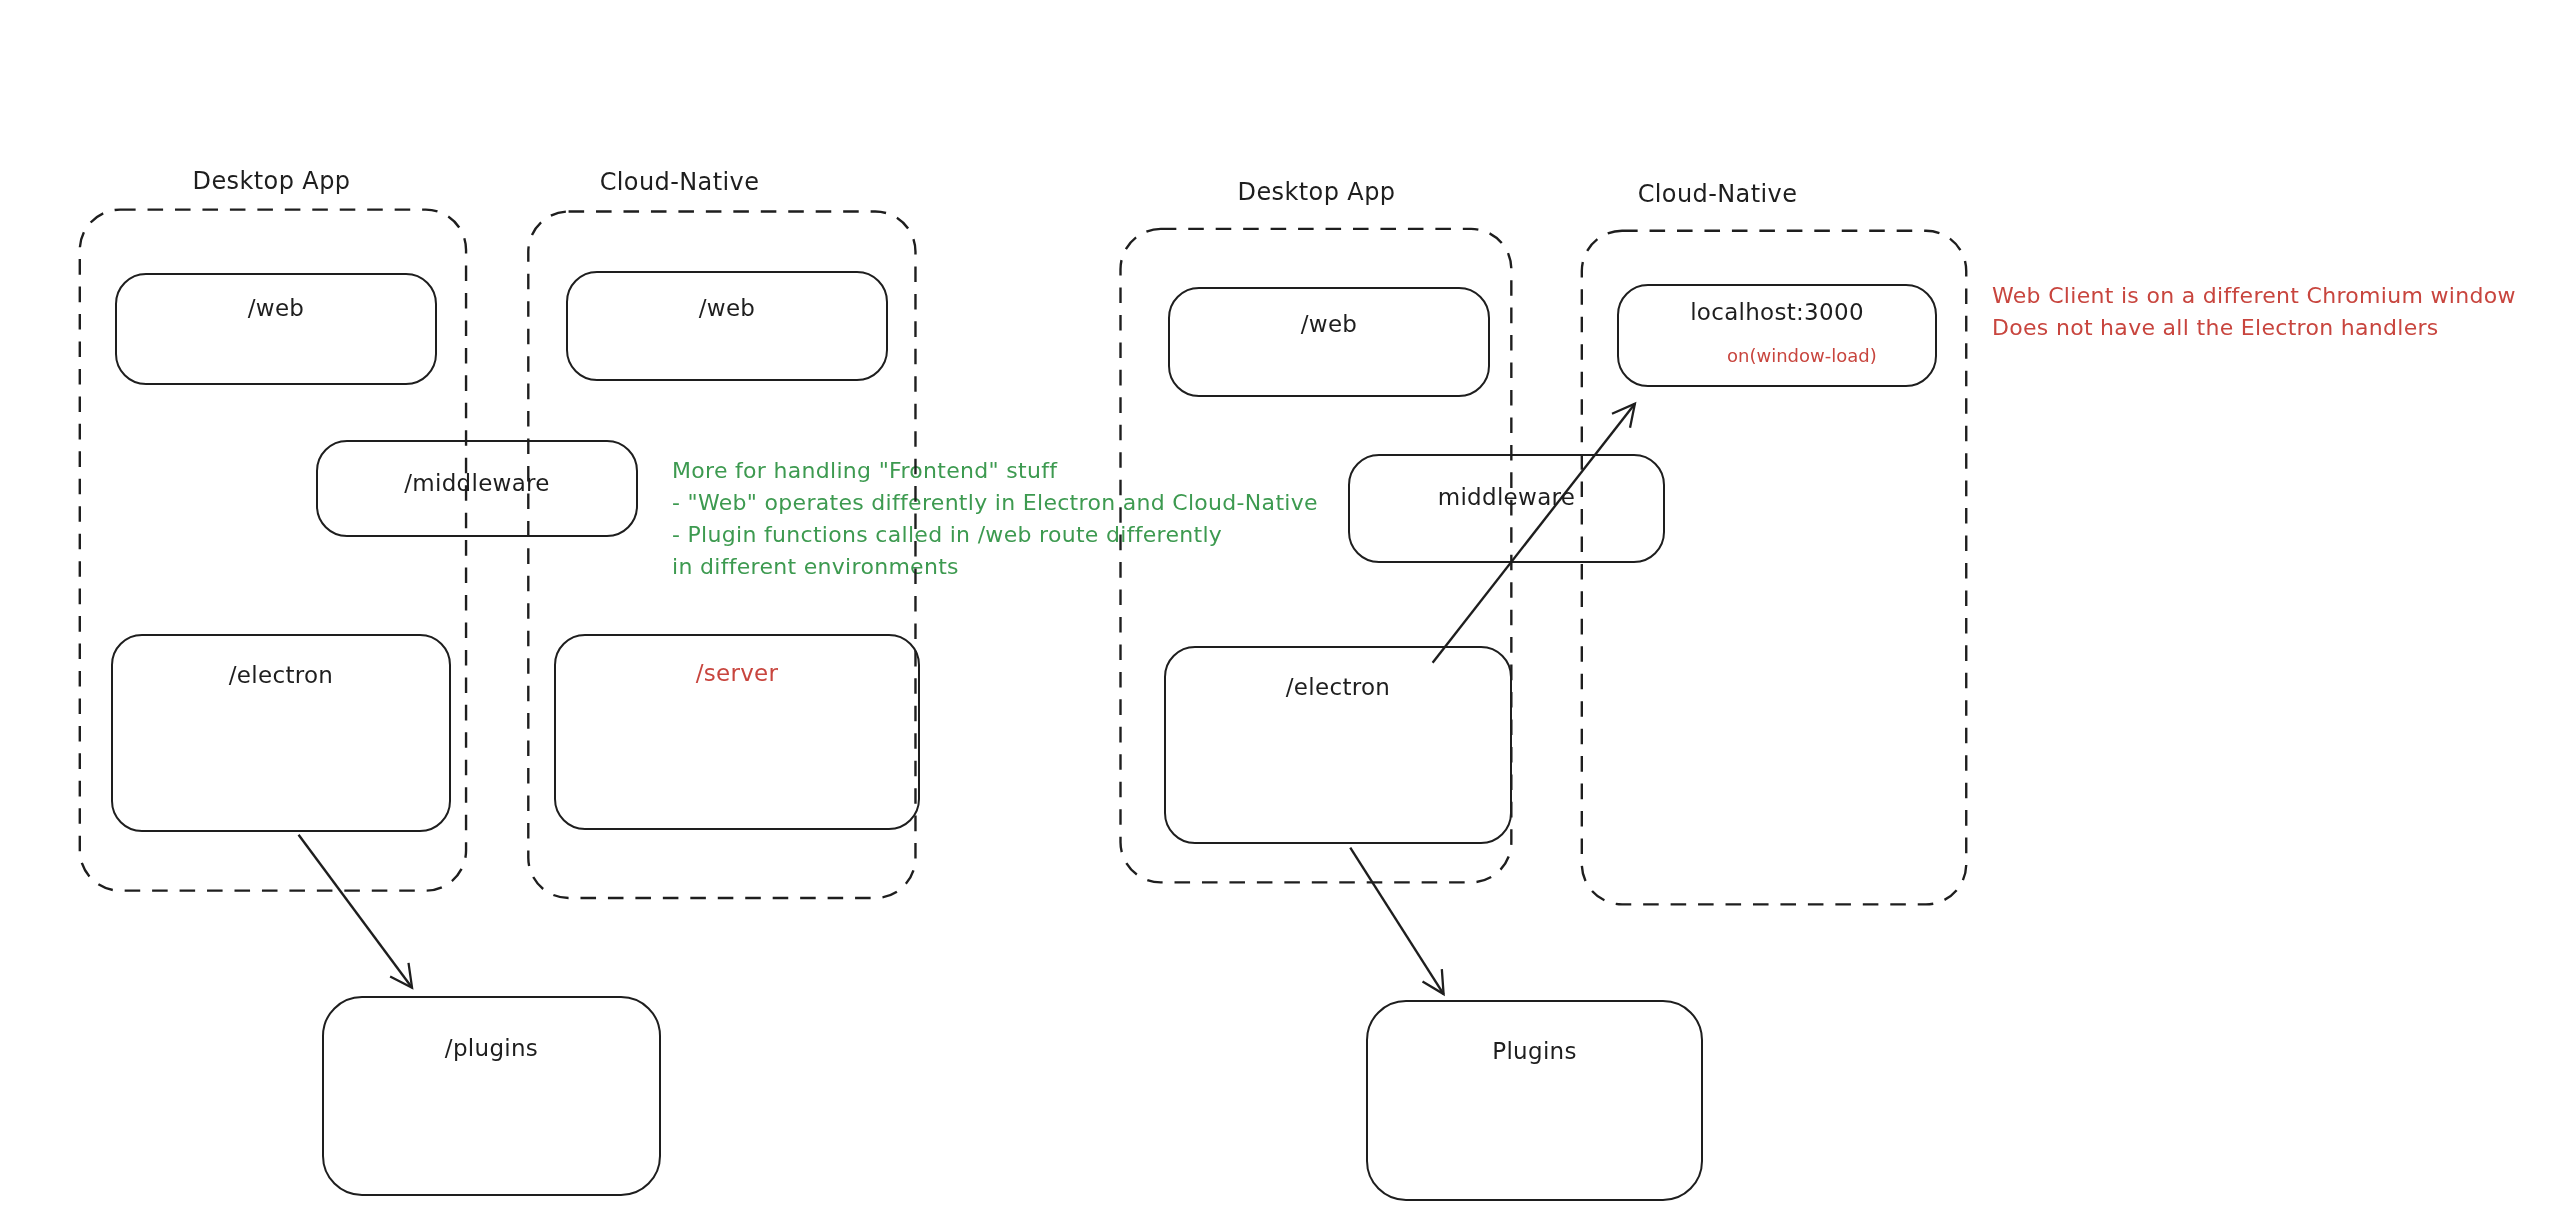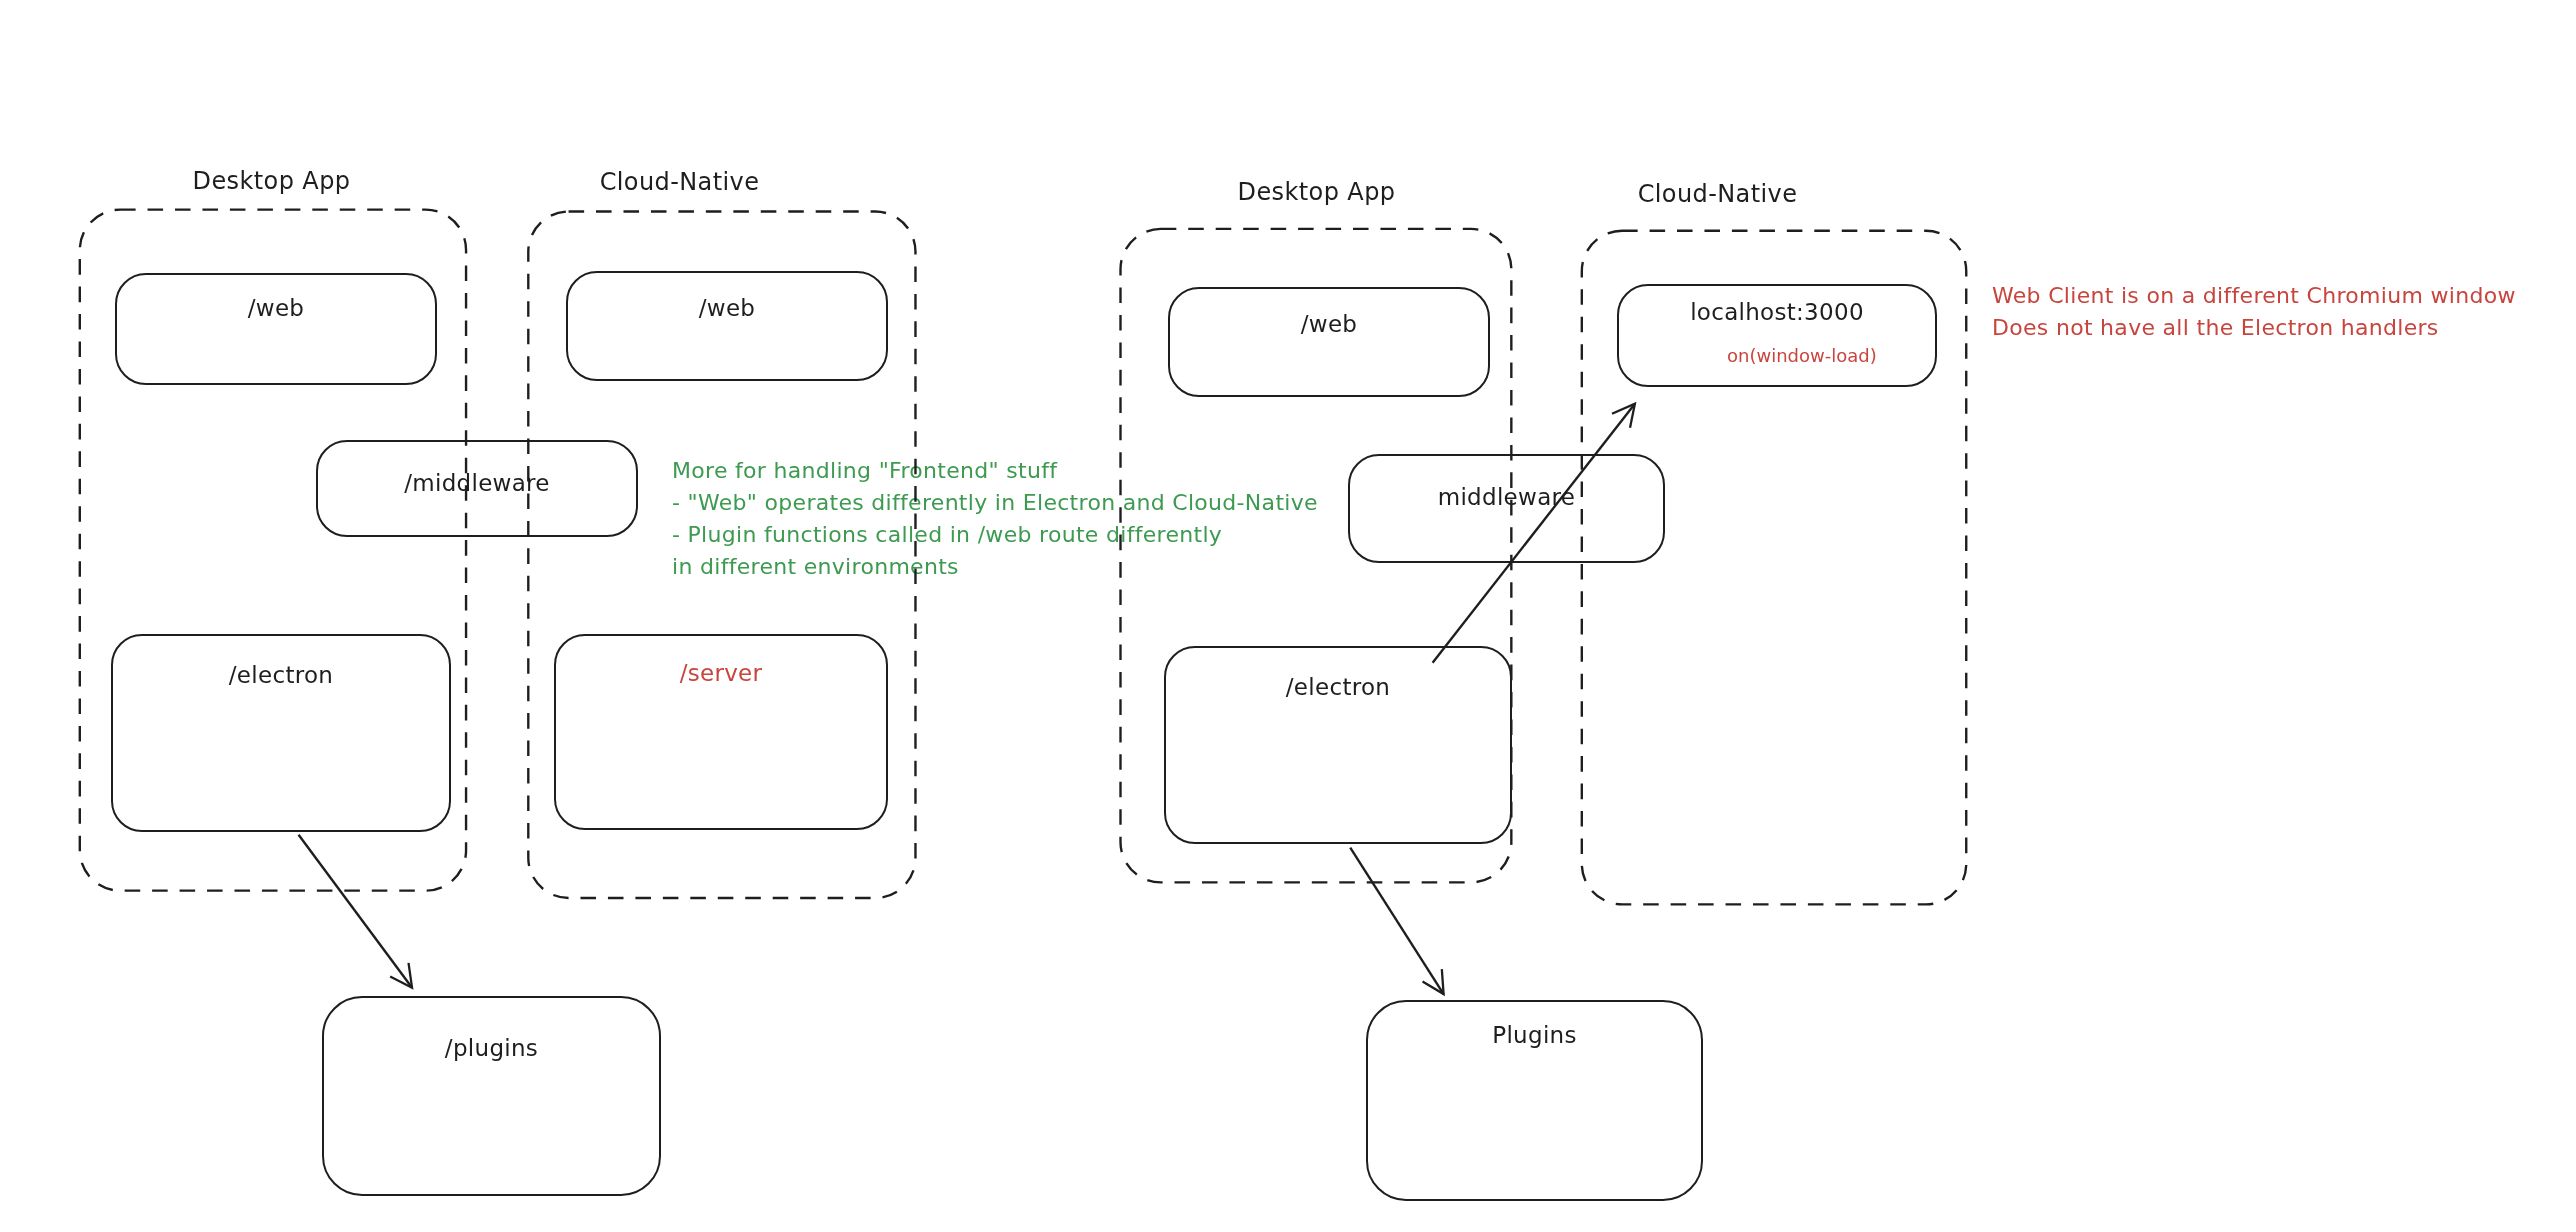--- a/index.html
+++ b/index.html
@@ -83,21 +83,21 @@
   </div>
 
   <div class="box" style="left:316px;top:396px;width:322px;height:97px">
     <span class="box-label" style="padding-top:27.5px">/middleware</span>
   </div>
 
   <div class="box" style="left:111px;top:590px;width:340px;height:198px">
     <span class="box-label" style="padding-top:26px">/electron</span>
   </div>
 
-  <div class="box" style="left:554px;top:590px;width:334px;height:196px">
+  <div class="box" style="left:554px;top:590px;width:366px;height:196px">
     <span class="box-label red-text" style="padding-top:24px">/server</span>
   </div>
 
   <div class="box" style="left:322px;top:952px;width:339px;height:200px;border-radius:40px">
     <span class="box-label" style="padding-top:37px">/plugins</span>
   </div>
 
   <div class="note note-green" style="left:672px;top:411px">
     <div>More for handling "Frontend" stuff</div>
     <div>- "Web" operates differently in Electron and Cloud-Native</div>
@@ -120,21 +120,21 @@
 
   <div class="box" style="left:1348px;top:410px;width:317px;height:109px">
     <span class="box-label" style="padding-top:27.5px">middleware</span>
   </div>
 
   <div class="box" style="left:1164px;top:602px;width:348px;height:198px">
     <span class="box-label" style="padding-top:26px">/electron</span>
   </div>
 
   <div class="box" style="left:1366px;top:956px;width:337px;height:201px;border-radius:40px">
-    <span class="box-label" style="padding-top:20px">Plugins</span>
+    <span class="box-label" style="padding-top:36px">Plugins</span>
   </div>
 
   <div class="note note-red" style="left:1992px;top:236px">
     <div>Web Client is on a different Chromium window</div>
     <div>Does not have all the Electron handlers</div>
   </div>
 
   <svg class="overlay" width="2576" height="1232" viewBox="0 0 2814 1346">
     <defs>
       <marker id="ah" markerUnits="userSpaceOnUse" markerWidth="40" markerHeight="40" viewBox="0 0 40 40" refX="34" refY="20" orient="auto">

